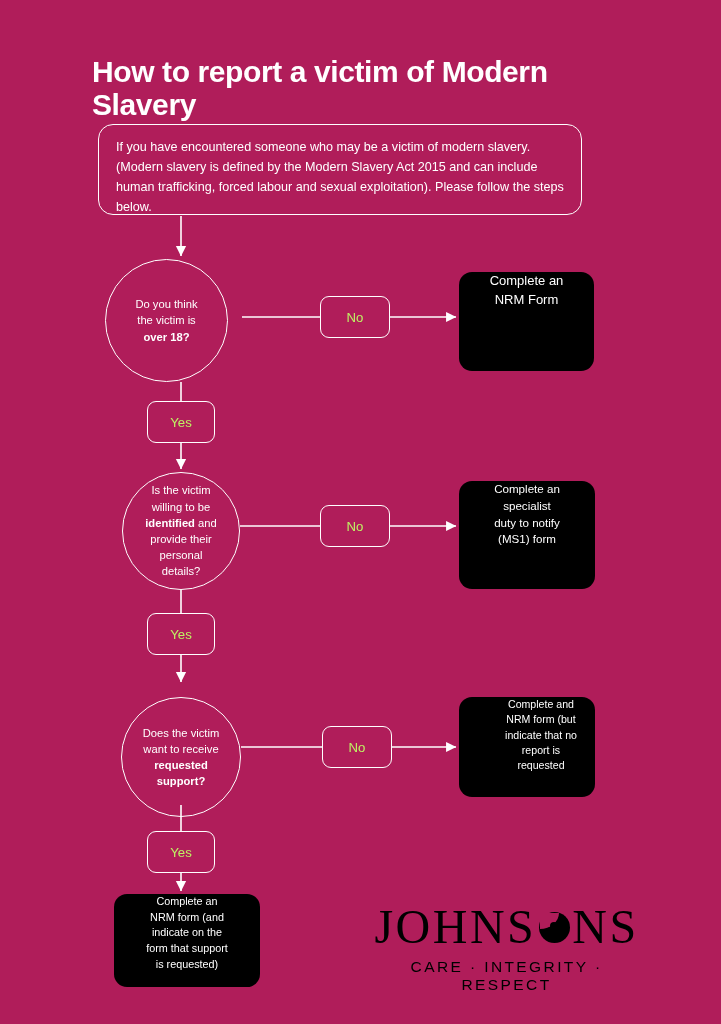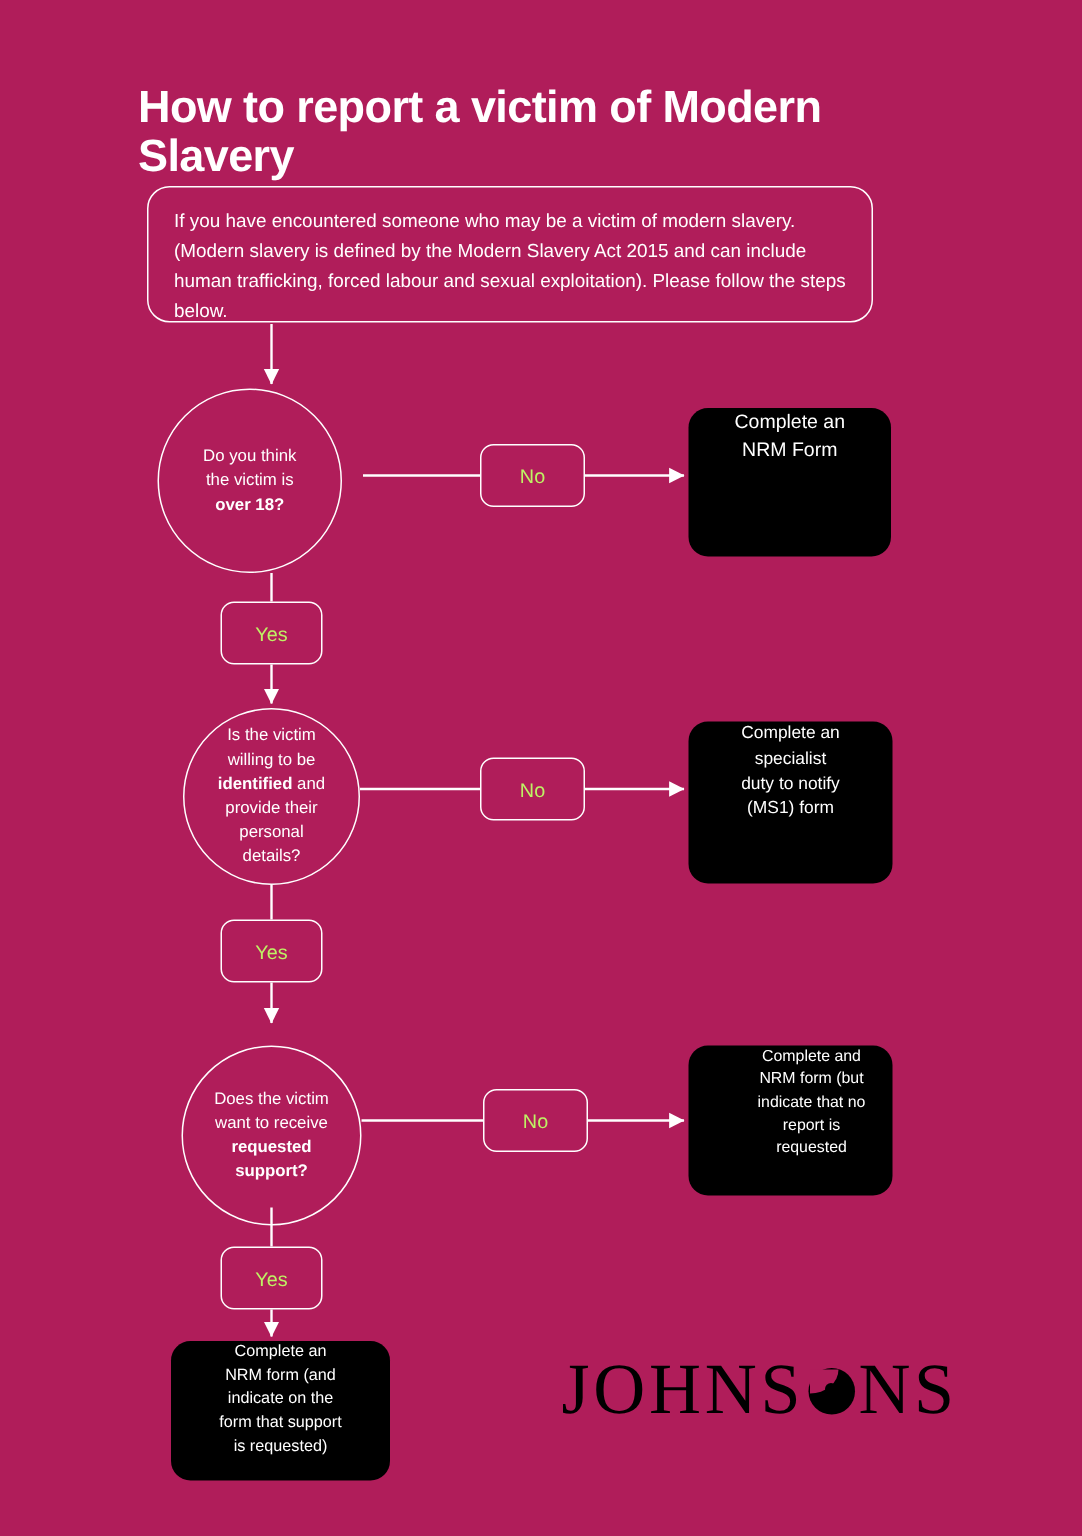--- a/index.html
+++ b/index.html
@@ -287,15 +287,16 @@
     <div class="logo-word">
       <span>J</span>
         <span>OHNS</span>
       <span class="logo-o">
         <span class="logo-o-disc"></span>
         <span class="logo-o-swoosh"></span>
         <span class="logo-o-dot"></span>
       </span>
         <span>NS</span>
     </div>
+    <div class="logo-tagline">CARE · INTEGRITY · RESPECT</div>
   </div>
 
 </div>
 
 </body></html>

